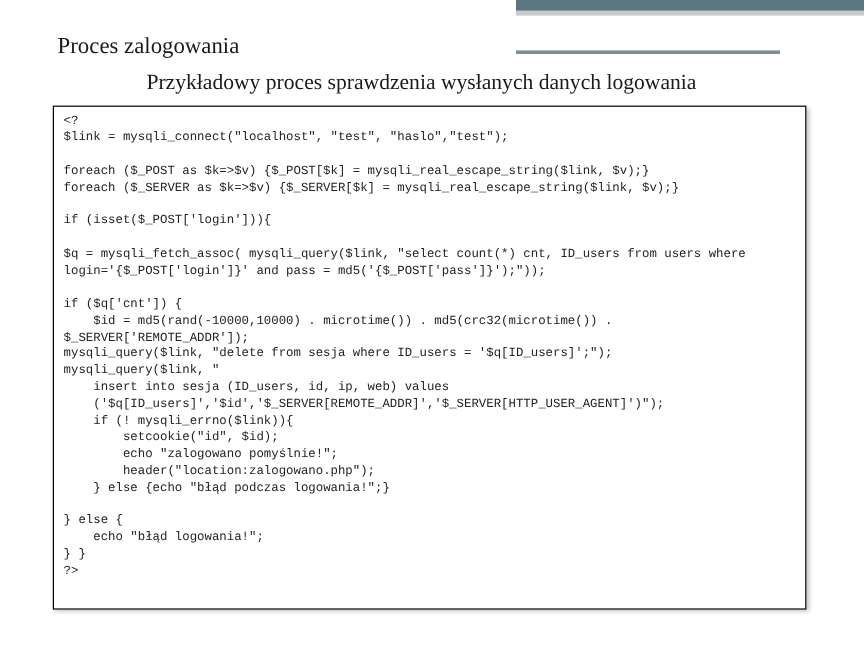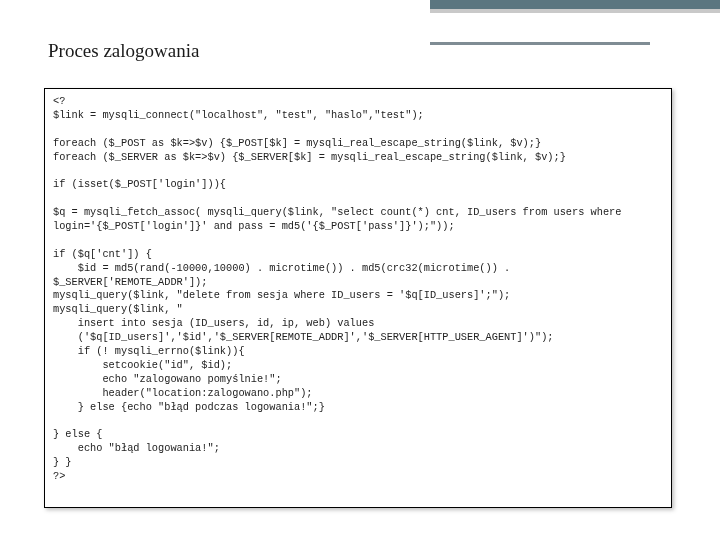--- a/index.html
+++ b/index.html
@@ -48,21 +48,20 @@
     width: 220px;
     height: 3px;
     background: #7f8c94;
   }
   .title {
     position: absolute;
     top: 28px;
     left: 48px;
     font-size: 19px;
     font-weight: 400;
-    margin-top: 12px;
   }
   .subtitle {
     position: absolute;
     top: 58px;
     left: 122px;
     font-size: 18px;
     font-weight: 400;
   }
   .code-box {
     position: absolute;
@@ -93,20 +92,21 @@
 <div class="slide">
 
   <div class="top-stripes">
     <div class="stripe-a"></div>
     <div class="stripe-b"></div>
   </div>
 
   <div class="accent-line"></div>
 
   <div class="title">Proces zalogowania</div>
+  <div class="subtitle">Przykładowy proces sprawdzenia wysłanych danych logowania</div>
 
   <div class="code-box">
     <pre>&lt;?
 $link = mysqli_connect("localhost", "test", "haslo","test");
 
 foreach ($_POST as $k=&gt;$v) {$_POST[$k] = mysqli_real_escape_string($link, $v);}
 foreach ($_SERVER as $k=&gt;$v) {$_SERVER[$k] = mysqli_real_escape_string($link, $v);}
 
 if (isset($_POST['login'])){
 

